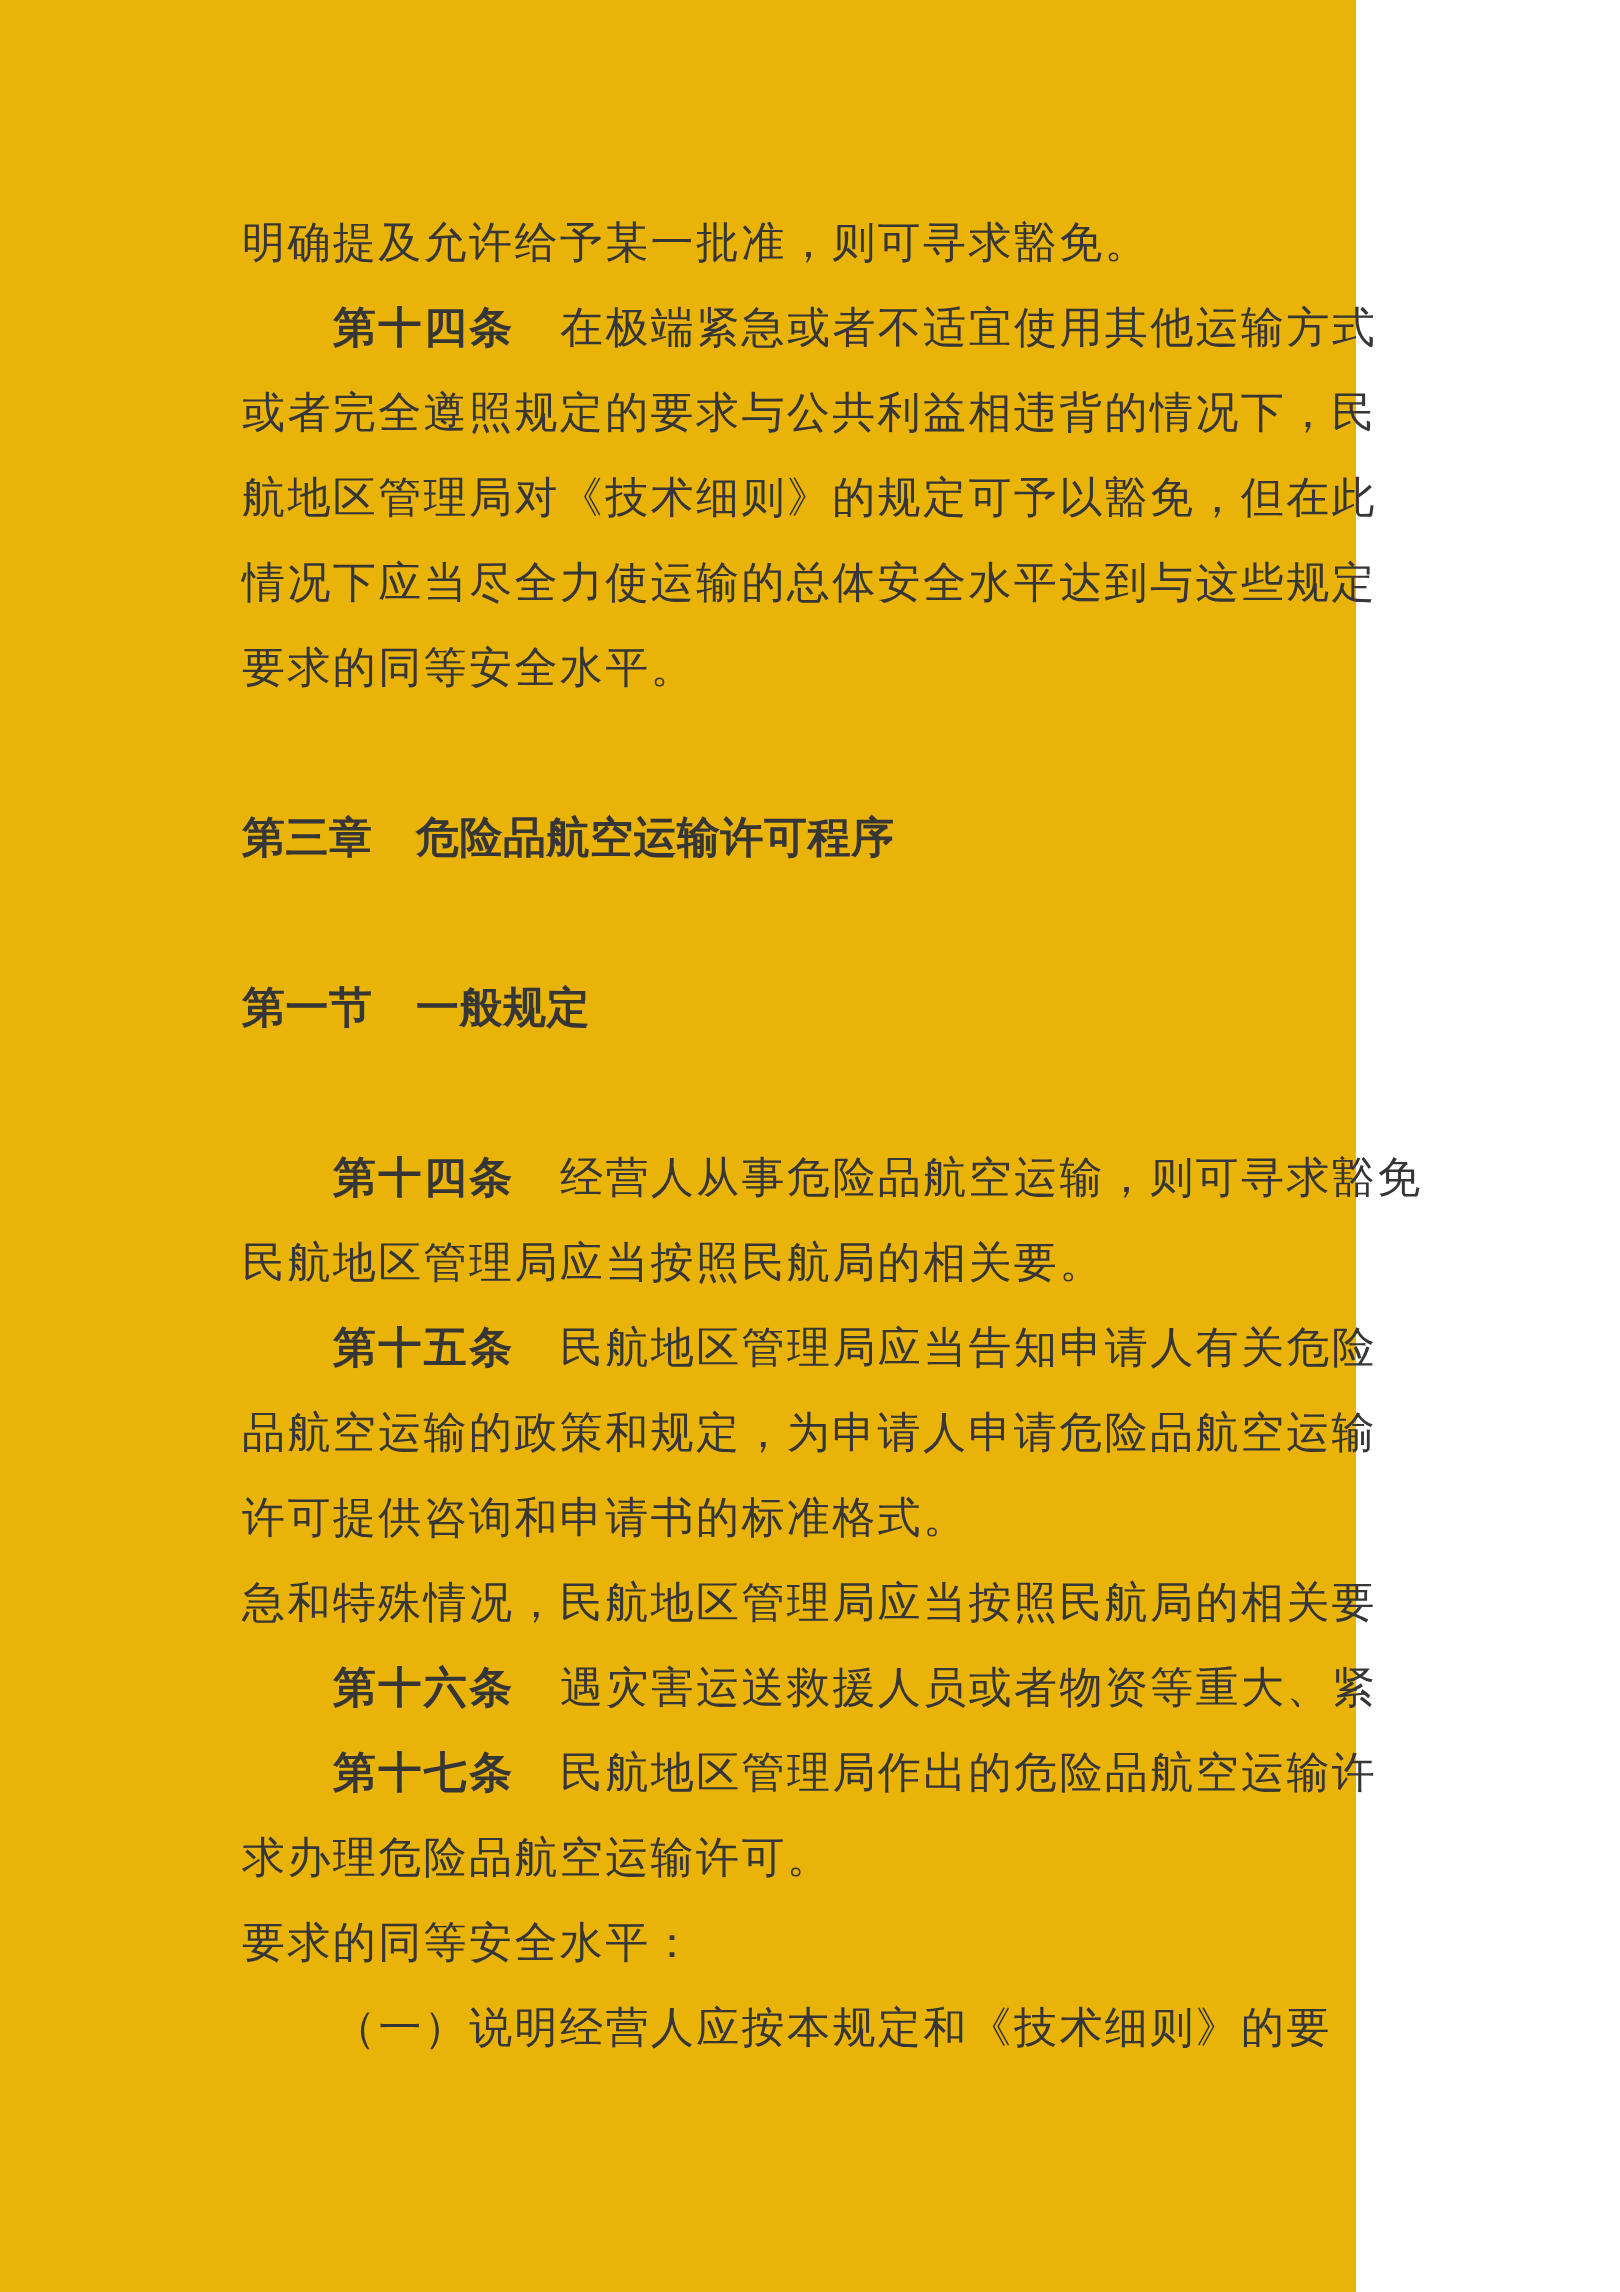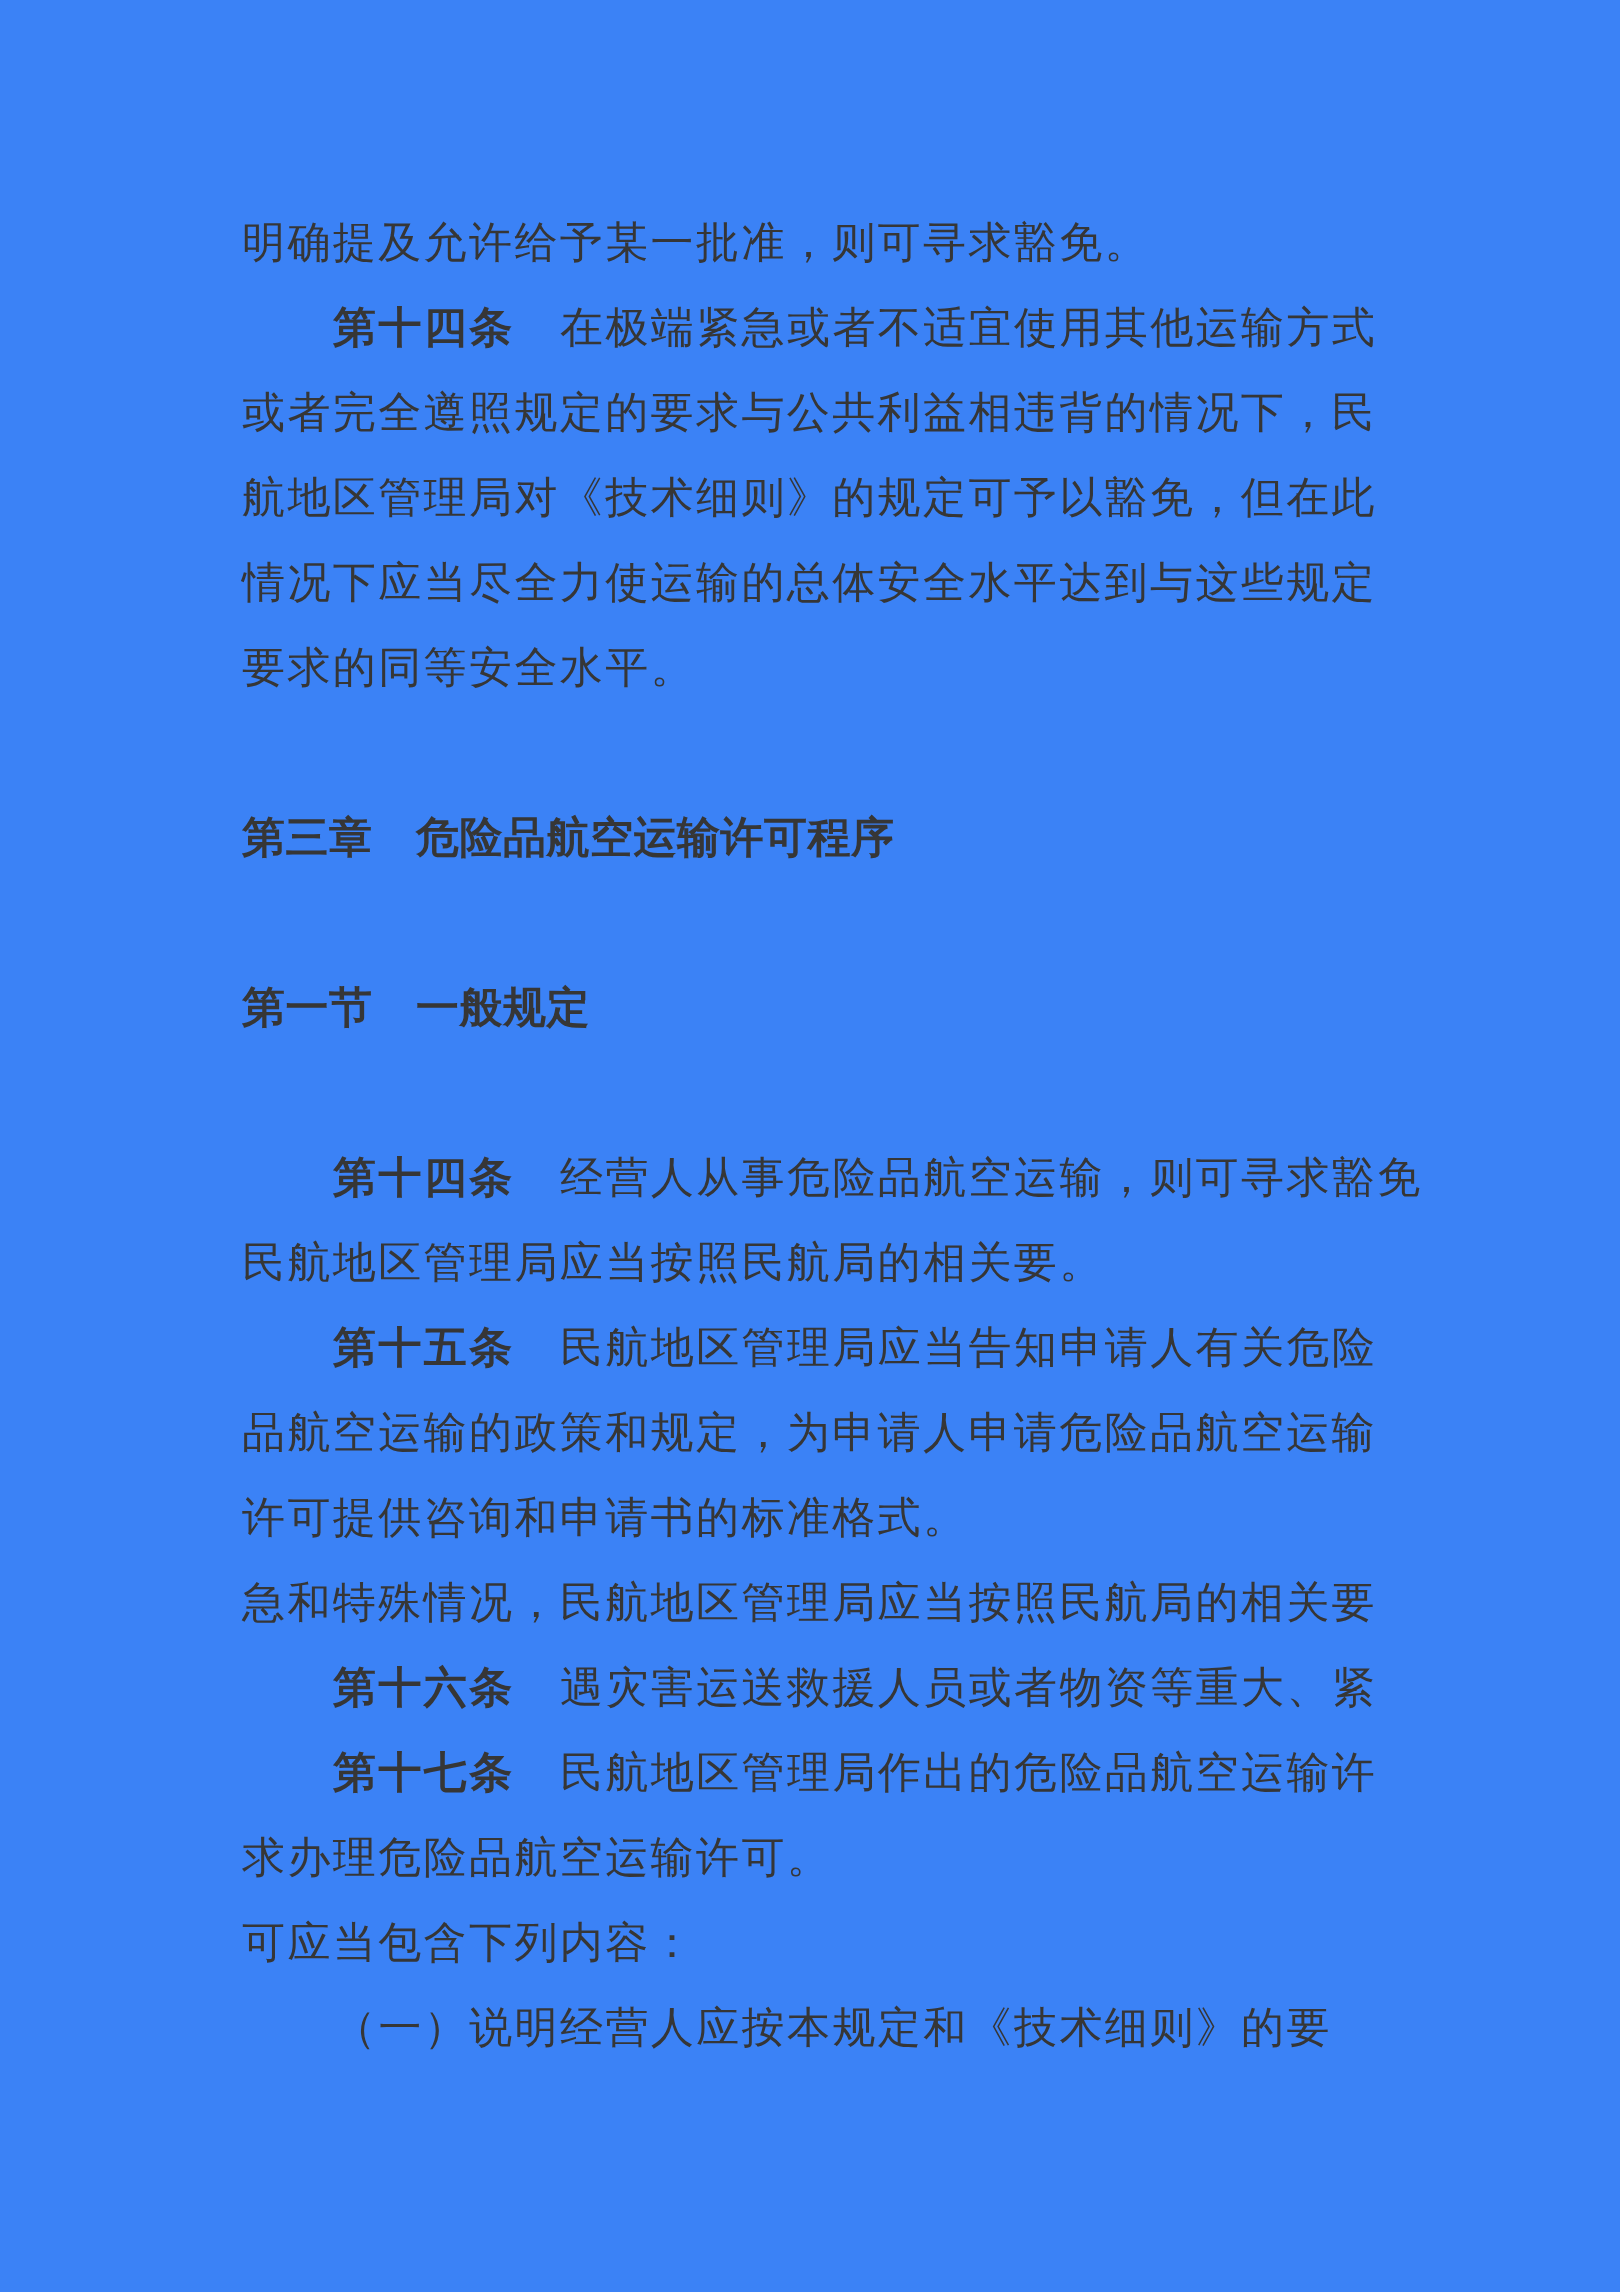--- a/index.html
+++ b/index.html
@@ -7,23 +7,23 @@
     padding: 0;
   }
   body {
     width: 1620px;
     height: 2293px;
     background: #ffffff;
     overflow: hidden;
   }
   .page {
     position: relative;
-    width: 1620px;
+    width: 1356px;
     height: 2293px;
-    background: #3b82f6;
+    background: #eab308;
   }
   .text-block {
     position: absolute;
     left: 242px;
     top: 200px;
     width: 1091px;
     font-family: "Liberation Serif", "DejaVu Serif", serif;
     color: #363636;
   }
   .line {
@@ -68,17 +68,17 @@
       <div class="line blank"></div>
       <div class="line body indent"><span class="bold">第十四条</span><span>　经营人从事危险品航空运输，则可寻求豁免</span></div>
       <div class="line body">民航地区管理局应当按照民航局的相关要。</div>
       <div class="line body indent"><span class="bold">第十五条</span><span>　民航地区管理局应当告知申请人有关危险</span></div>
       <div class="line body">品航空运输的政策和规定，为申请人申请危险品航空运输</div>
       <div class="line body">许可提供咨询和申请书的标准格式。</div>
       <div class="line body">急和特殊情况，民航地区管理局应当按照民航局的相关要</div>
       <div class="line body indent"><span class="bold">第十六条</span><span>　遇灾害运送救援人员或者物资等重大、紧</span></div>
       <div class="line body indent"><span class="bold">第十七条</span><span>　民航地区管理局作出的危险品航空运输许</span></div>
       <div class="line body">求办理危险品航空运输许可。</div>
-      <div class="line body">可应当包含下列内容：</div>
+      <div class="line body">要求的同等安全水平：</div>
       <div class="line body indent">（一）说明经营人应按本规定和《技术细则》的要</div>
     </div>
 </div>
 
 
 </body></html>

